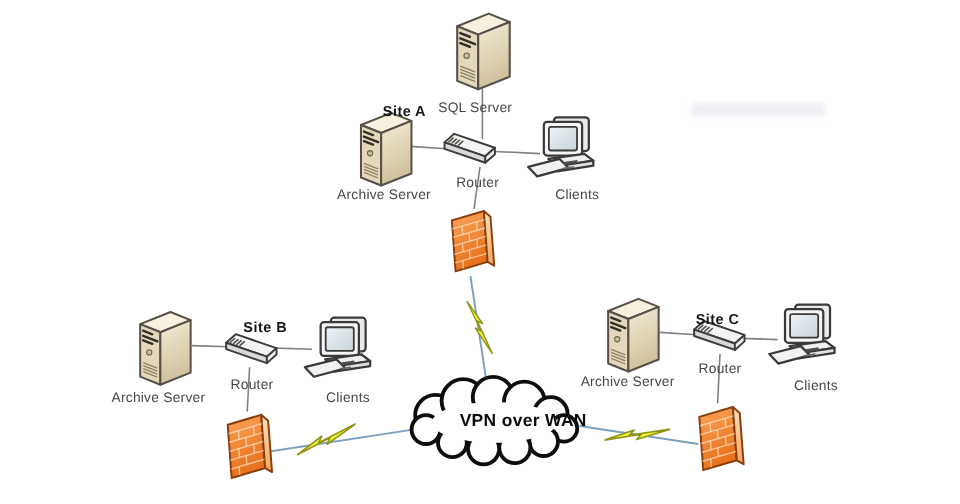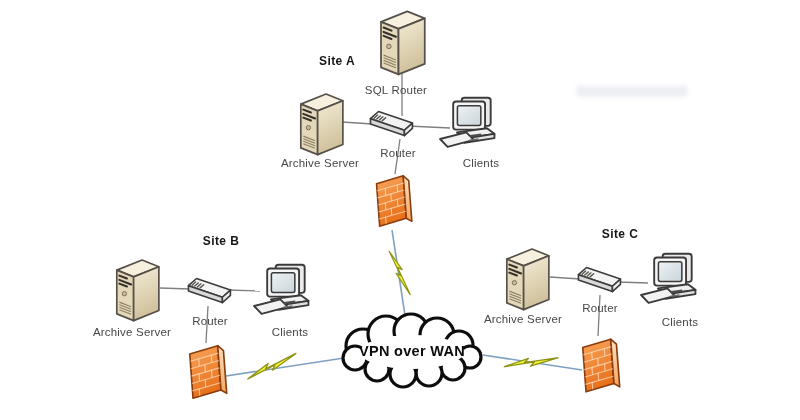--- a/index.html
+++ b/index.html
@@ -3,21 +3,21 @@
 <meta charset="utf-8">
 <style>
   html,body{margin:0;padding:0;background:#fff;}
   .canvas{position:relative;width:800px;height:420px;background:#ffffff;overflow:hidden;
           font-family:"Liberation Sans", sans-serif;}
   .overlay{position:absolute;left:0;top:0;z-index:1;}
   .grp{position:absolute;inset:0;pointer-events:none;}
   .ic{position:absolute;z-index:2;}
   .lbl{position:absolute;z-index:3;transform:translate(-50%,-50%);
        font-size:11.5px;color:#474747;white-space:nowrap;letter-spacing:.2px;}
-  .site-title{font-weight:bold;color:#161616;font-size:12px;letter-spacing:.4px;}
+  .site-title{font-weight:bold;color:#161616;font-size:12px;letter-spacing:.4px;margin-top:32px;}
   .cloud-lbl{font-weight:bold;color:#0c0c0c;font-size:14.5px;letter-spacing:.3px;}
   .watermark{position:absolute;left:576px;top:86px;width:112px;height:11px;z-index:0;
              background:rgba(190,198,214,.28);filter:blur(2px);border-radius:3px;}
 </style>
 </head>
 <body>
 
 <svg width="0" height="0" style="position:absolute" aria-hidden="true">
   <defs>
     <linearGradient id="gradServerSide" x1="0" y1="0" x2="0.25" y2="1">
@@ -155,21 +155,21 @@
     <use href="#sym-bolt" width="64" height="26" transform="translate(272,367) rotate(-9) scale(0.82) translate(-32,-13)"></use>
     <use href="#sym-bolt" width="64" height="26" transform="translate(531,363) rotate(9.5) scale(0.82) translate(-32,-13)"></use>
   </svg>
 
   <div class="grp">
     <span class="lbl site-title" style="left:337px;top:61px">Site A</span>
 
     <svg class="ic" style="left:374px;top:6px" width="56" height="72">
         <use href="#sym-server" width="100%" height="100%"></use>
       </svg>
-    <span class="lbl" style="left:396px;top:90px">SQL Router</span>
+    <span class="lbl" style="left:396px;top:90px">SQL Server</span>
 
     <svg class="ic" style="left:294px;top:89px" width="54" height="69">
         <use href="#sym-server" width="100%" height="100%"></use>
       </svg>
     <span class="lbl" style="left:320px;top:163px">Archive Server</span>
 
     <svg class="ic" style="left:366px;top:107px" width="50" height="34">
         <use href="#sym-router" width="100%" height="100%"></use>
       </svg>
     <span class="lbl" style="left:398px;top:153px">Router</span>
@@ -201,21 +201,21 @@
         <use href="#sym-clients" width="100%" height="100%"></use>
       </svg>
     <span class="lbl" style="left:290px;top:332px">Clients</span>
 
     <svg class="ic" style="left:184px;top:340px" width="46" height="64">
         <use href="#sym-firewall" width="100%" height="100%"></use>
       </svg>
   </div>
 
   <div class="grp">
-    <span class="lbl site-title" style="left:620px;top:234px">Site C</span>
+    <span class="lbl site-title" style="left:598px;top:234px">Site C</span>
 
     <svg class="ic" style="left:500px;top:244px" width="54" height="69">
         <use href="#sym-server" width="100%" height="100%"></use>
       </svg>
     <span class="lbl" style="left:523px;top:319px">Archive Server</span>
 
     <svg class="ic" style="left:574px;top:263px" width="50" height="34">
         <use href="#sym-router" width="100%" height="100%"></use>
       </svg>
     <span class="lbl" style="left:600px;top:308px">Router</span>
@@ -223,15 +223,15 @@
     <svg class="ic" style="left:637px;top:250px" width="70" height="60">
         <use href="#sym-clients" width="100%" height="100%"></use>
       </svg>
     <span class="lbl" style="left:680px;top:322px">Clients</span>
 
     <svg class="ic" style="left:577px;top:333px" width="46" height="65">
         <use href="#sym-firewall" width="100%" height="100%"></use>
       </svg>
   </div>
 
-  <span class="lbl cloud-lbl" style="left:412px;top:351px">VPN over WAN</span>
+  <span class="lbl cloud-lbl" style="left:436px;top:351px">VPN over WAN</span>
 
 </div>
 
 </body></html>

